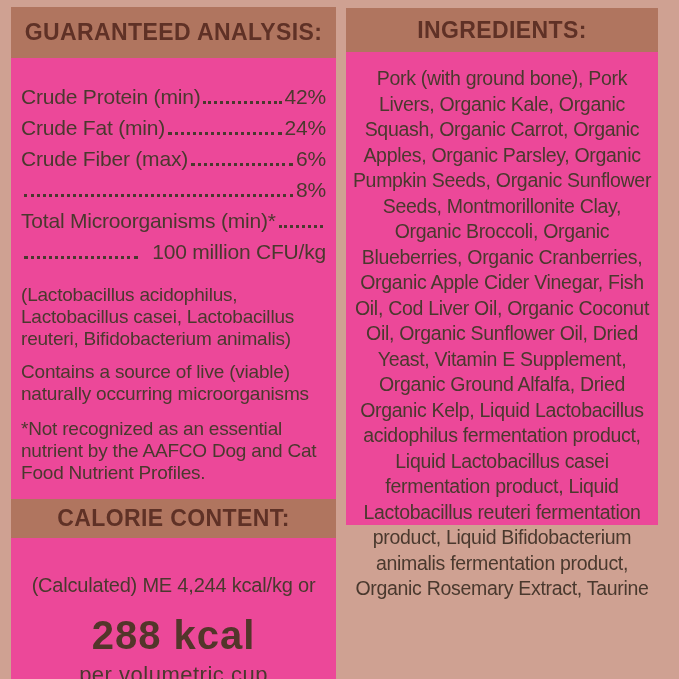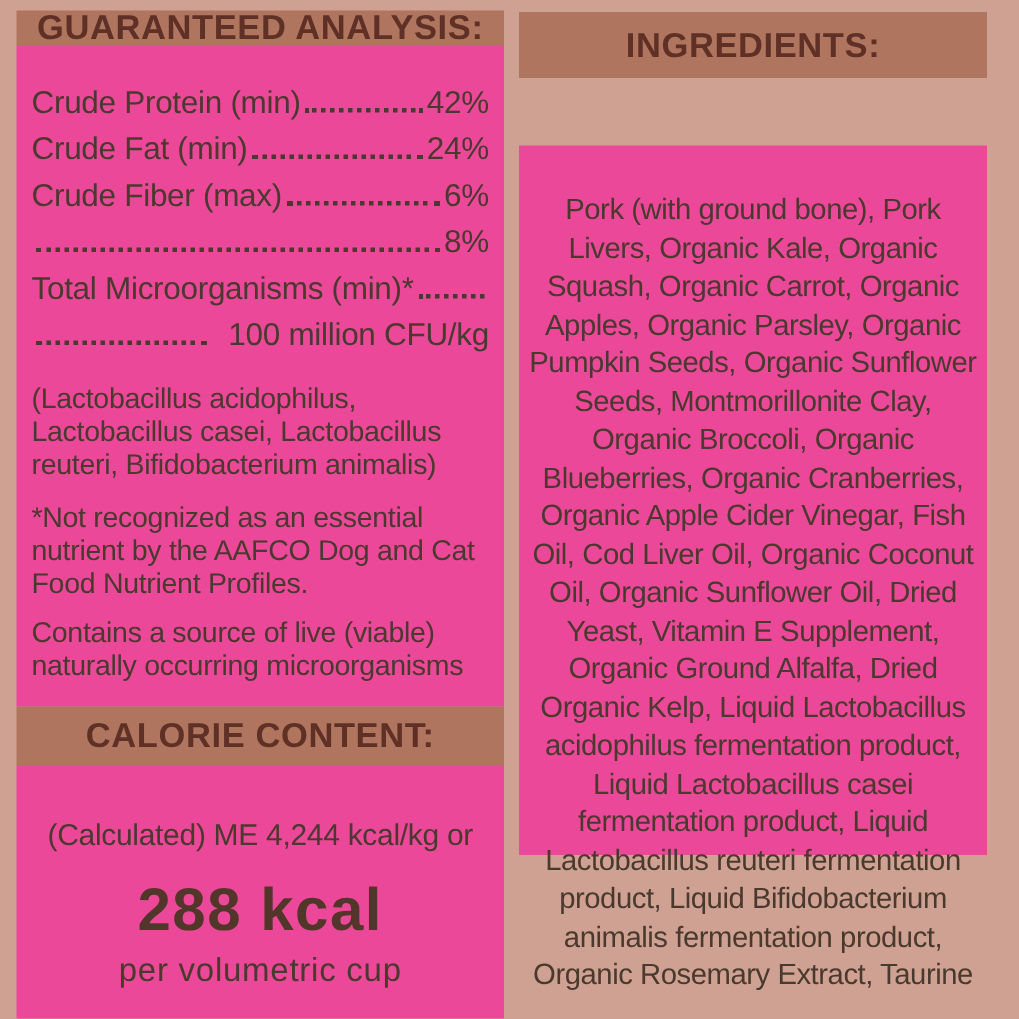--- a/index.html
+++ b/index.html
@@ -17,21 +17,21 @@
 
   .bar {
     background: #b0755f;
     color: #5f3126;
     display: flex; align-items: center; justify-content: center;
     font-weight: bold;
     font-size: 23px;
     letter-spacing: 0.4px;
     white-space: nowrap;
   }
-  .bar-analysis   { height: 23px; }
+  .bar-analysis   { height: 51px; }
   .bar-calorie    { height: 39px; }
   .bar-ingredients{ height: 44px; }
 
   .panel { background: #ec4899; box-sizing: border-box; }
 
   
   .panel-analysis { height: 441px; padding: 24px 10px 0 10px; }
   .ga-row {
     display: flex; align-items: baseline;
     font-size: 21px; height: 31px; line-height: 29px;
@@ -59,22 +59,21 @@
     display: flex; flex-direction: column; align-items: center;
     padding-top: 36px;
   }
   .cal-line1 { font-size: 20px; letter-spacing: -0.2px; white-space: nowrap; }
   .cal-kcal  { font-size: 40px; font-weight: 600; color: #52362a; margin-top: 16px; letter-spacing: 1px; }
   .cal-line3 { font-size: 22px; margin-top: 4px; letter-spacing: 0.5px; }
 
   
   .panel-ingredients {
     height: 473px;
-    padding: 31px 5px 0 5px;
-    margin-top: 45px;
+    padding: 14px 5px 0 5px;
   }
   .ingredients-text {
     font-size: 19.5px;
     line-height: 25.5px;
     letter-spacing: -0.3px;
     text-align: center;
   }
 </style>
 </head>
 <body>
@@ -110,22 +109,22 @@
     <div class="ga-row">
       <span>Total Microorganisms (min)*</span>
       <span class="leader"></span>
     </div>
     <div class="ga-row">
       <span class="leader leader-gap"></span>
       <span>100 million CFU/kg</span>
     </div>
 
     <div class="footnote fn-1">(Lactobacillus acidophilus, Lactobacillus casei, Lactobacillus reuteri, Bifidobacterium animalis)</div>
+    <div class="footnote fn-3">Contains a source of live (viable) naturally occurring microorganisms</div>
     <div class="footnote fn-2">*Not recognized as an essential nutrient by the AAFCO Dog and Cat Food Nutrient Profiles.</div>
-    <div class="footnote fn-3">Contains a source of live (viable) naturally occurring microorganisms</div>
   </div>
 
   <div class="bar bar-calorie">
     <span>CALORIE CONTENT:</span>
   </div>
 
   <div class="panel panel-calories">
     <div class="cal-line1">(Calculated) ME 4,244 kcal/kg or</div>
     <div class="cal-kcal">288 kcal</div>
     <div class="cal-line3">per volumetric cup</div>

